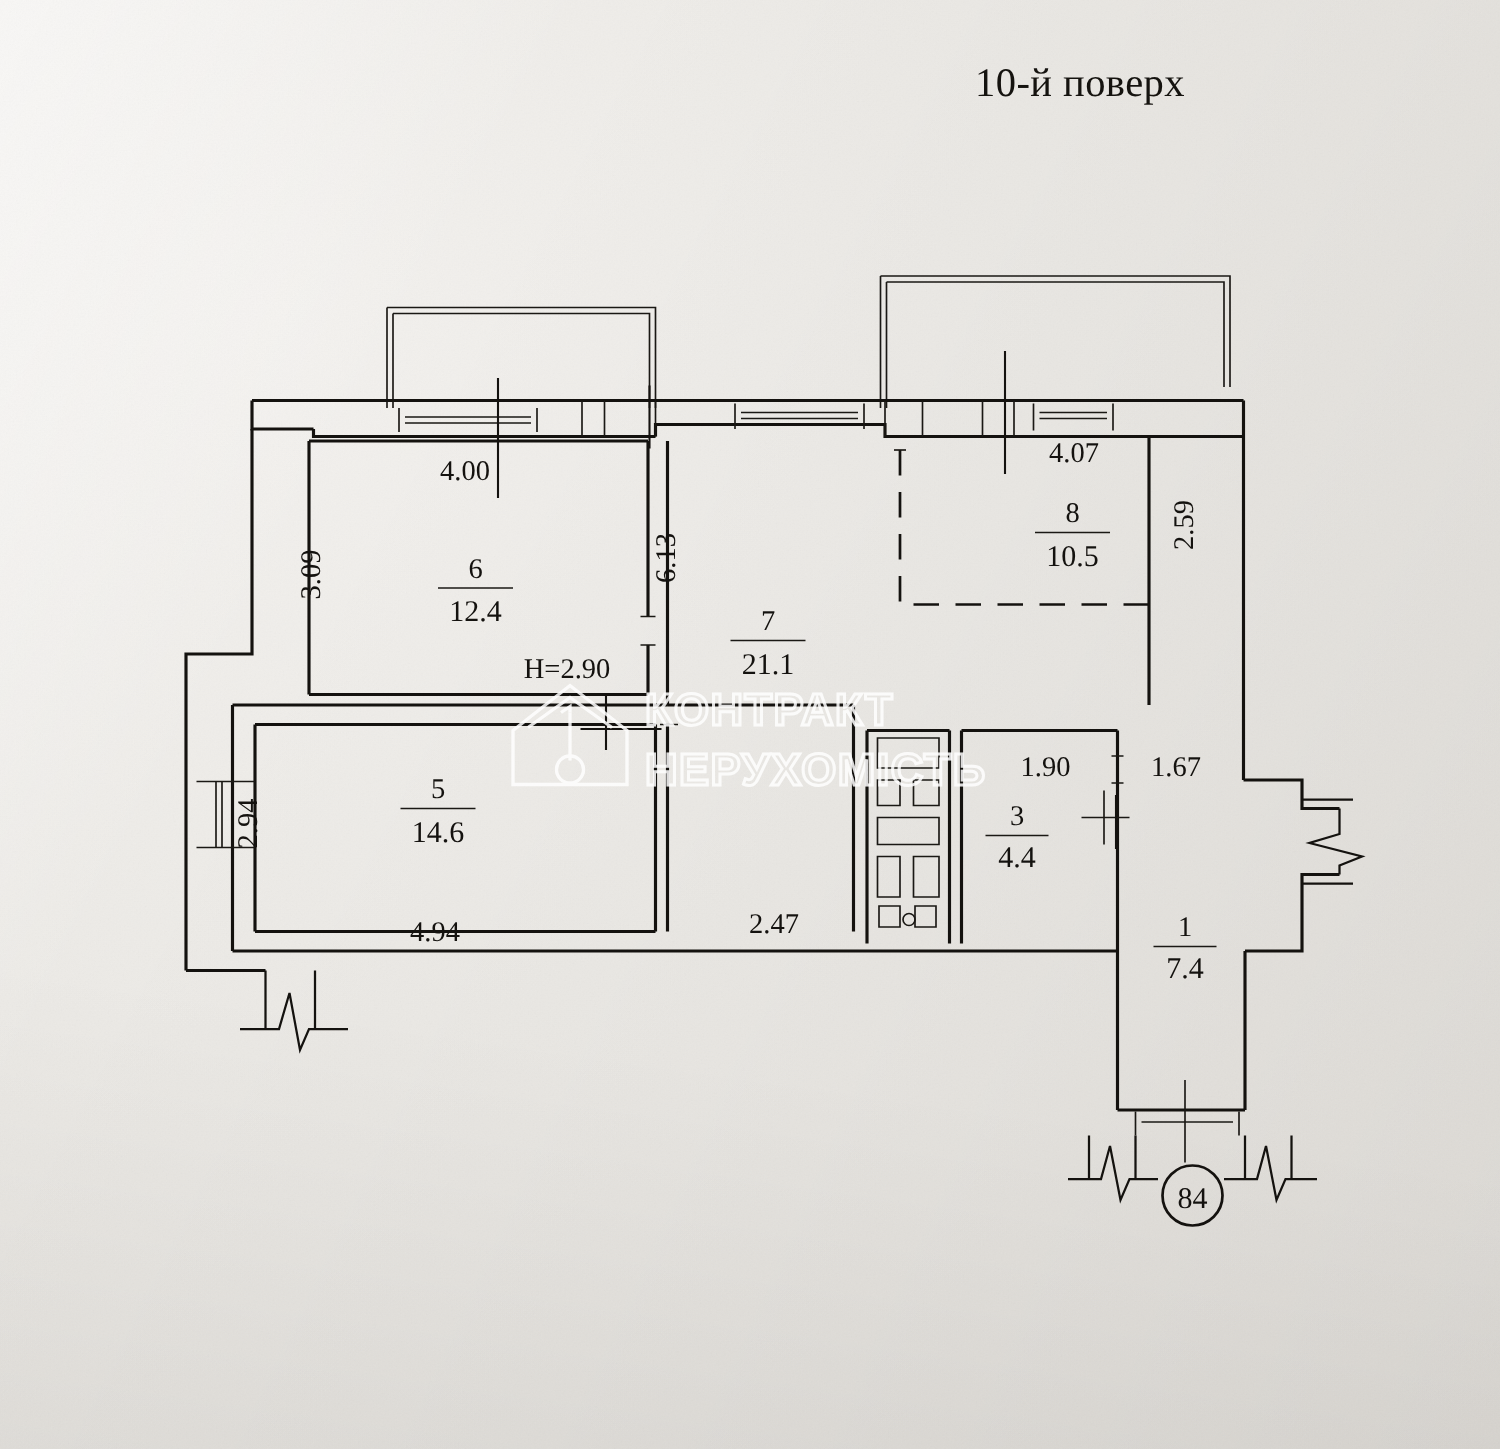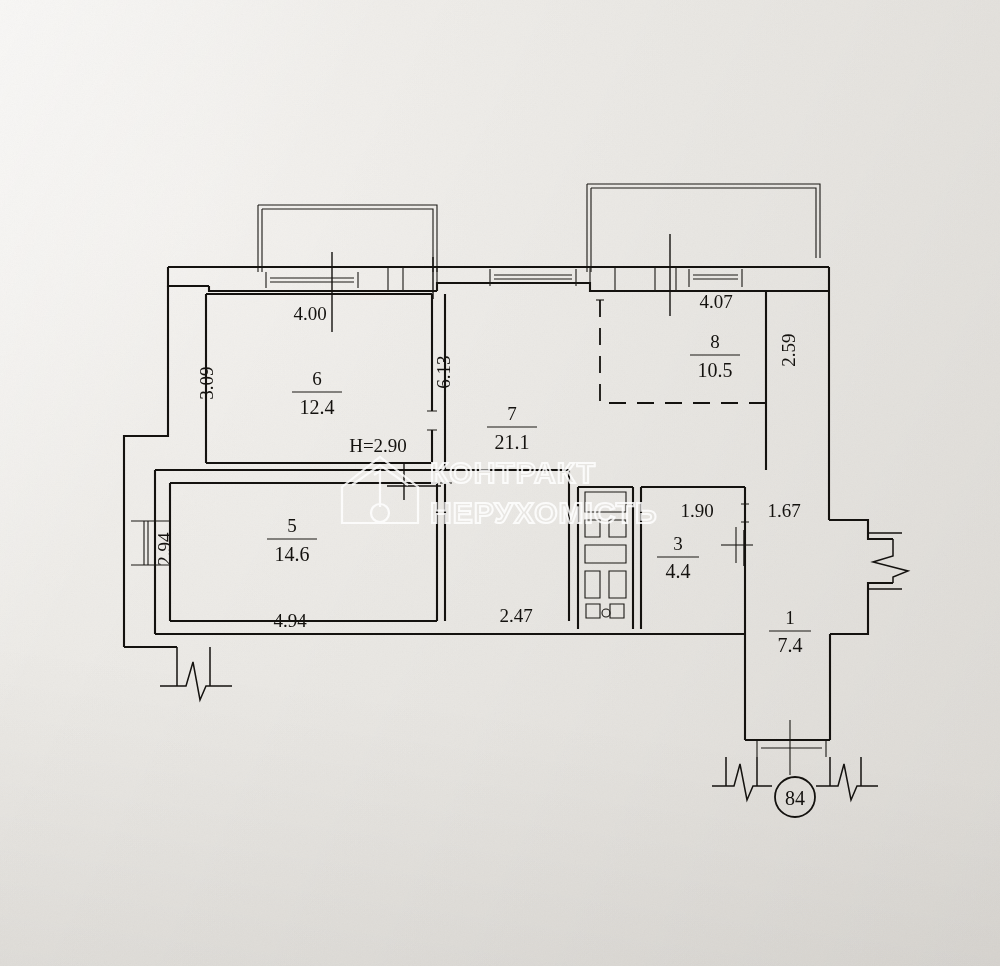--- a/index.html
+++ b/index.html
@@ -137,20 +137,21 @@
         <feTurbulence type="fractalNoise" baseFrequency="0.9" numOctaves="3" seed="7"></feTurbulence>
         <feColorMatrix type="saturate" values="0"></feColorMatrix>
         <feComponentTransfer>
           <feFuncA type="linear" slope="0.10"></feFuncA>
         </feComponentTransfer>
       </filter>
     </defs>
     <rect width="1000" height="966" filter="url(#grain)"></rect>
   </svg>
 
+  <div id="sheet-title">10-й поверх</div>
 
   <svg id="plan-svg" viewBox="0 0 1000 966">
 
     <g>
       <path class="wall-hair" d="M258,205 L437,205 L437,272 M258,205 L258,272"></path>
       <path class="wall-hair" d="M262,209 L433,209 L433,272 M262,209 L262,272"></path>
     </g>
     <g>
       <path class="wall-hair" d="M587,184 L820,184 L820,258 M587,184 L587,272"></path>
       <path class="wall-hair" d="M591,188 L816,188 L816,258 M591,188 L591,272"></path>

